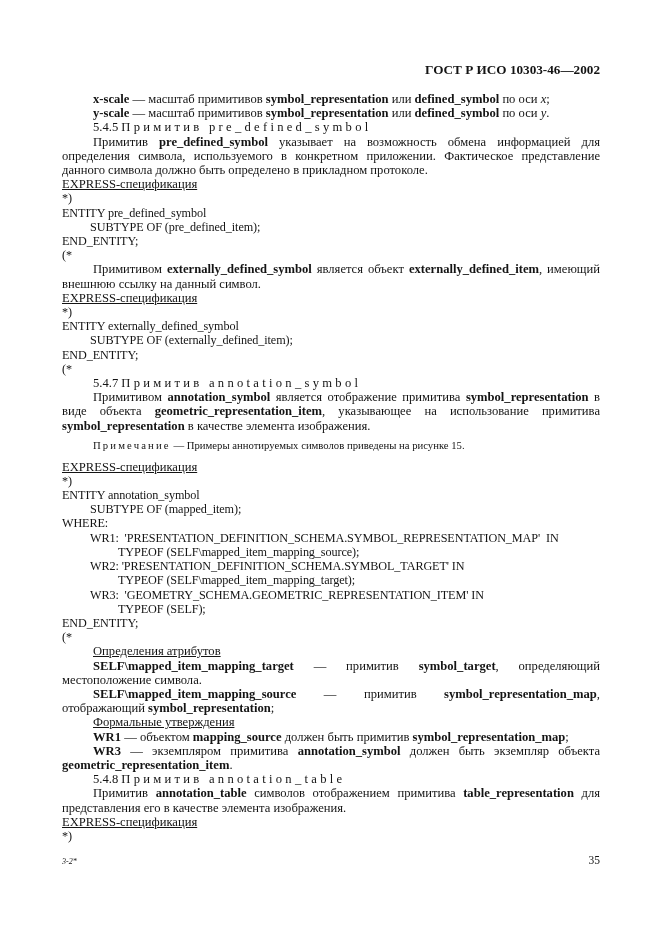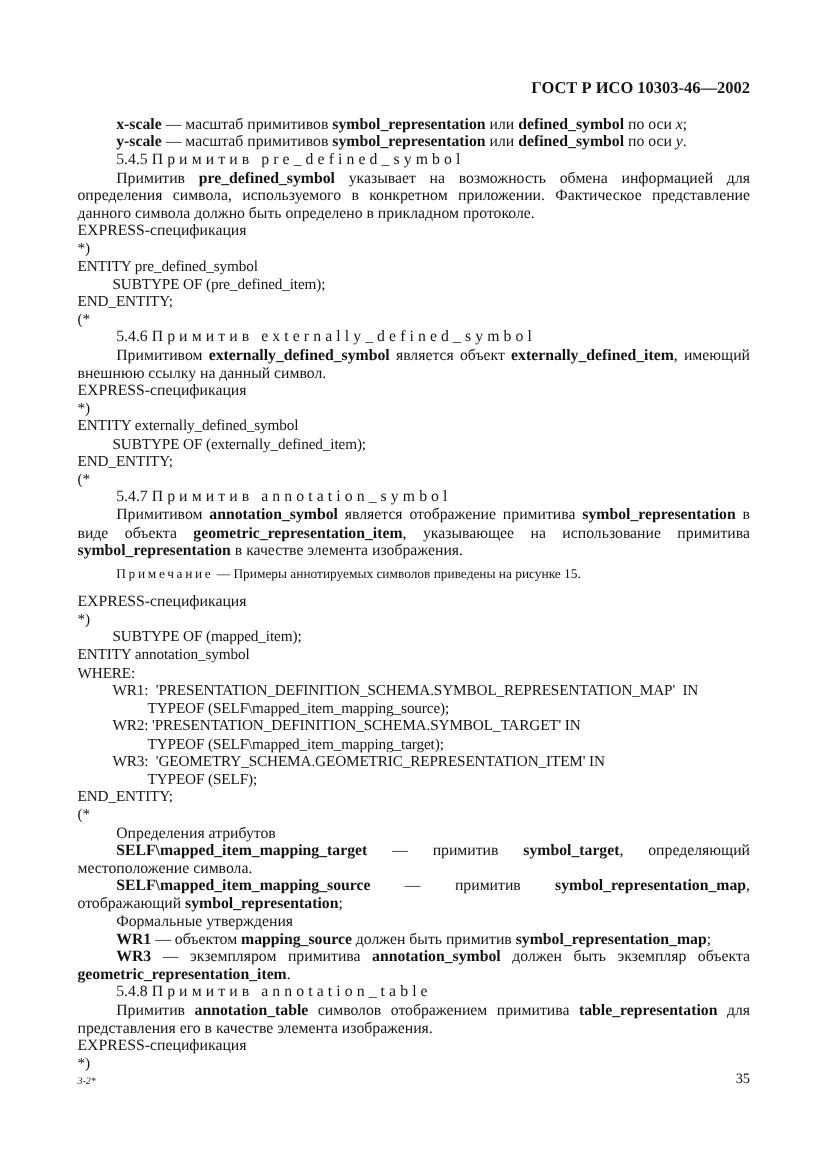--- a/index.html
+++ b/index.html
@@ -8,21 +8,21 @@
     padding:62px 60px 70px 62px;
     display:flex;flex-direction:column;
     font-family:"Liberation Serif",serif;color:#141414;background:#ffffff;
     overflow:hidden;
   }
   .header{text-align:right;font-weight:bold;font-size:13.2px;line-height:15px;margin-bottom:15px;}
   .content{font-size:12.6px;line-height:14.2px;}
   .para{text-align:justify;text-indent:31px;}
   .b{font-weight:bold;}
   .i{font-style:italic;}
-  .u{}
+  .u{text-decoration:underline;}
   .heading{text-indent:31px;white-space:nowrap;}
   .heading .sp{letter-spacing:0.26em;}
   .express-label{text-indent:0;}
   .sub-label{text-indent:31px;}
   .code-line{white-space:pre;font-size:12.2px;letter-spacing:-0.1px;line-height:14.2px;}
   .note{font-size:10.7px;line-height:12.8px;text-indent:31px;margin:6px 0 8px;}
   .note .sp2{letter-spacing:0.2em;}
   .footer{margin-top:auto;display:flex;justify-content:space-between;align-items:flex-end;}
   .footer-left{font-size:8px;font-style:italic;}
   .footer-right{font-size:11.5px;}
@@ -39,35 +39,34 @@
       <div class="para"><span class="b">x-scale</span><span> — масштаб примитивов </span><span class="b">symbol_representation</span><span> или </span><span class="b">defined_symbol</span><span> по оси </span><span class=" i">x</span><span>;</span></div>
       <div class="para"><span class="b">y-scale</span><span> — масштаб примитивов </span><span class="b">symbol_representation</span><span> или </span><span class="b">defined_symbol</span><span> по оси </span><span class=" i">y</span><span>.</span></div>
       <div class="heading"><span>5.4.5 </span><span class="sp">Примитив pre_defined_symbol</span></div>
       <div class="para"><span>Примитив </span><span class="b">pre_defined_symbol</span><span> указывает на возможность обмена информацией для определения символа, используемого в конкретном приложении. Фактическое представление данного символа должно быть определено в прикладном протоколе.</span></div>
       <div class="express-label"><span class="u">EXPRESS-спецификация</span></div>
       <div class="code-line" style="padding-left: 0px;">*)</div>
       <div class="code-line" style="padding-left: 0px;">ENTITY pre_defined_symbol</div>
       <div class="code-line" style="padding-left: 28px;">SUBTYPE OF (pre_defined_item);</div>
       <div class="code-line" style="padding-left: 0px;">END_ENTITY;</div>
       <div class="code-line" style="padding-left: 0px;">(*</div>
-      <div class="heading"><span>5.4.6 </span><span class="sp">Примитив externally_defined_symbol</span></div>
       <div class="para"><span>Примитивом </span><span class="b">externally_defined_symbol</span><span> является объект </span><span class="b">externally_defined_item</span><span>, имеющий внешнюю ссылку на данный символ.</span></div>
       <div class="express-label"><span class="u">EXPRESS-спецификация</span></div>
       <div class="code-line" style="padding-left: 0px;">*)</div>
       <div class="code-line" style="padding-left: 0px;">ENTITY externally_defined_symbol</div>
       <div class="code-line" style="padding-left: 28px; font-family: Liberation Serif, serif;">SUBTYPE OF (externally_defined_item);</div>
       <div class="code-line" style="padding-left: 0px;">END_ENTITY;</div>
       <div class="code-line" style="padding-left: 0px;">(*</div>
       <div class="heading"><span>5.4.7 </span><span class="sp">Примитив annotation_symbol</span></div>
       <div class="para"><span>Примитивом </span><span class="b">annotation_symbol</span><span> является отображение примитива </span><span class="b">symbol_representation</span><span> в виде объекта </span><span class="b">geometric_representation_item</span><span>, указывающее на использование примитива </span><span class="b">symbol_representation</span><span> в качестве элемента изображения.</span></div>
       <div class="note"><span class="sp2">Примечание</span><span> — Примеры аннотируемых символов приведены на рисунке 15.</span></div>
       <div class="express-label"><span class="u">EXPRESS-спецификация</span></div>
       <div class="code-line" style="padding-left: 0px;">*)</div>
+      <div class="code-line" style="padding-left: 0px;">ENTITY annotation_symbol</div>
       <div class="code-line" style="padding-left: 28px;">SUBTYPE OF (mapped_item);</div>
-      <div class="code-line" style="padding-left: 0px;">ENTITY annotation_symbol</div>
       <div class="code-line" style="padding-left: 0px;">WHERE:</div>
       <div class="code-line" style="padding-left: 28px;">WR1:  'PRESENTATION_DEFINITION_SCHEMA.SYMBOL_REPRESENTATION_MAP'  IN</div>
       <div class="code-line" style="padding-left: 56px;">TYPEOF (SELF\mapped_item_mapping_source);</div>
       <div class="code-line" style="padding-left: 28px;">WR2: 'PRESENTATION_DEFINITION_SCHEMA.SYMBOL_TARGET' IN</div>
       <div class="code-line" style="padding-left: 56px;">TYPEOF (SELF\mapped_item_mapping_target);</div>
       <div class="code-line" style="padding-left: 28px;">WR3:  'GEOMETRY_SCHEMA.GEOMETRIC_REPRESENTATION_ITEM' IN</div>
       <div class="code-line" style="padding-left: 56px;">TYPEOF (SELF);</div>
       <div class="code-line" style="padding-left: 0px;">END_ENTITY;</div>
       <div class="code-line" style="padding-left: 0px;">(*</div>
       <div class="sub-label"><span class="u">Определения атрибутов</span></div>

